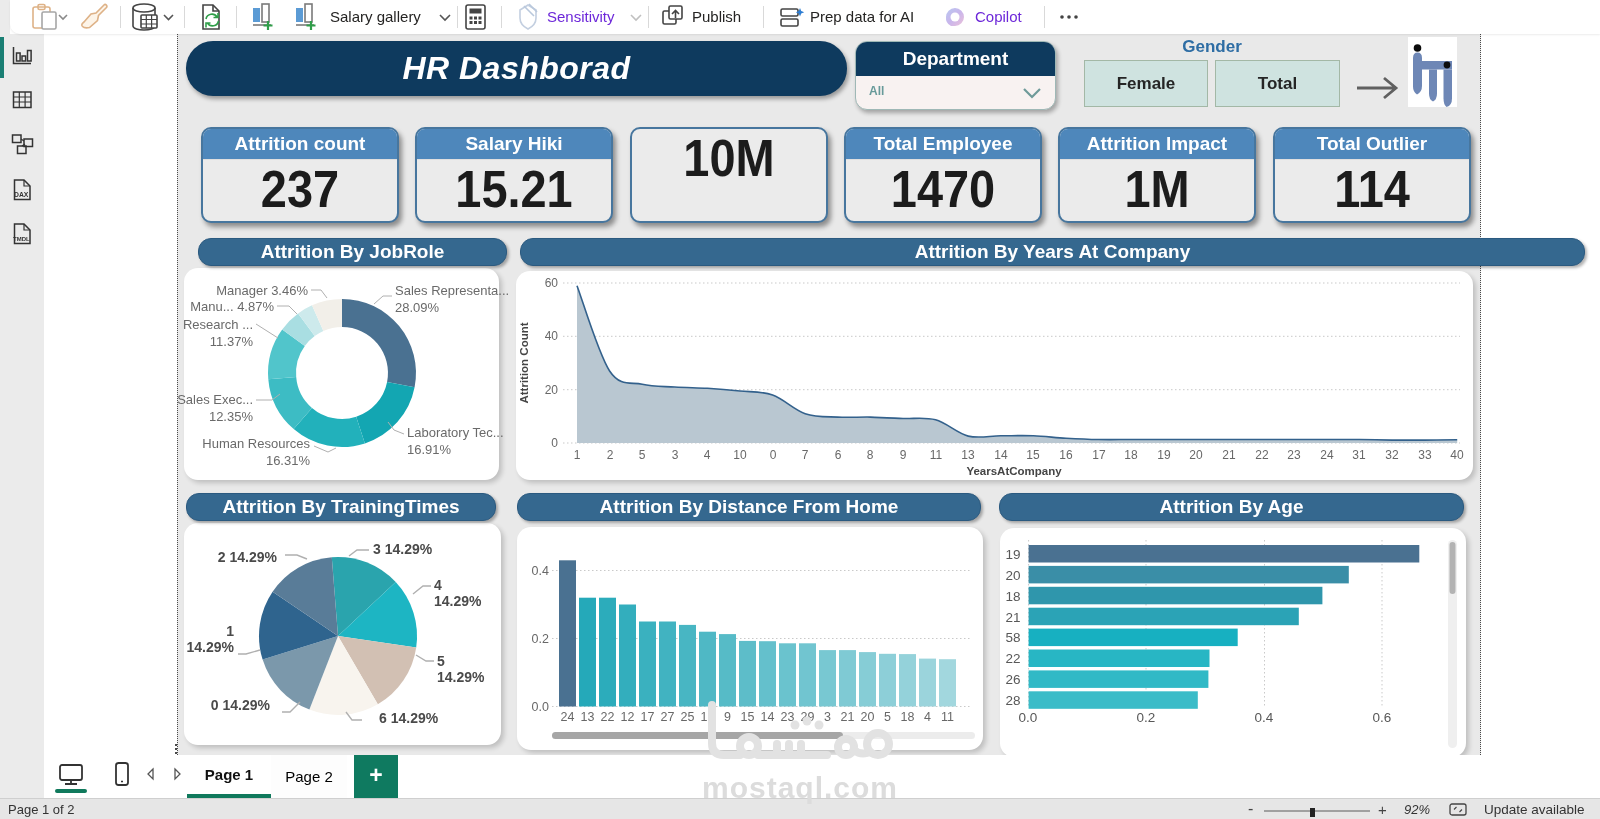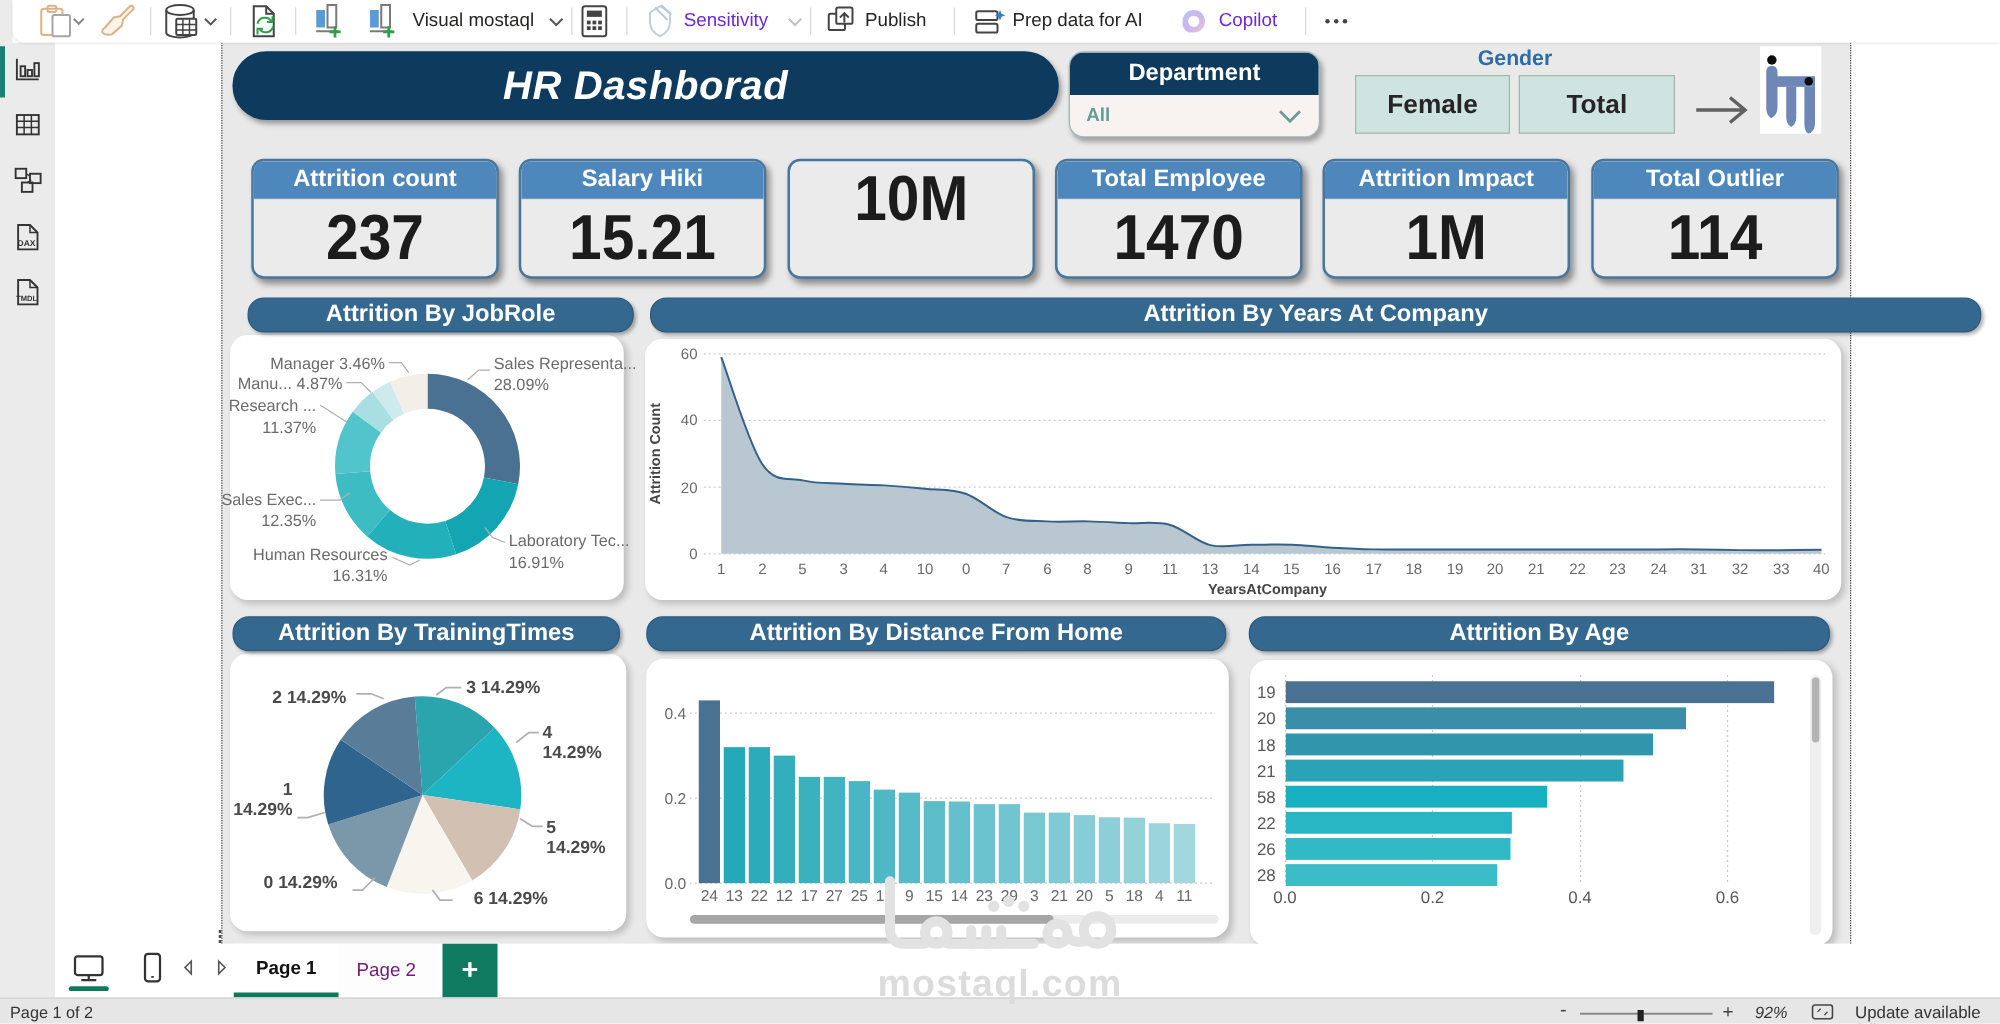--- a/index.html
+++ b/index.html
@@ -19,24 +19,24 @@
 #leftwhite { left:44px; top:34px; width:1556px; height:721px; background:#fff; }
 #page { left:177px; top:34px; width:1304px; height:721px; background:#e9e9e9;
   border-left:1px dotted #4a4a4a; border-right:1px dotted #4a4a4a; }
 
 #banner { left:186px; top:41px; width:661px; height:55px; background:#0e3a5e; border-radius:27px; box-shadow:2px 3px 4px rgba(0,0,0,0.35); }
 #banner span { display:block; text-align:center; line-height:55px; color:#fff; font-size:32px; font-weight:bold; font-style:italic; letter-spacing:0.5px; }
 
 #slicer { left:855px; top:41px; width:201px; height:69px; background:#f8f2f1; border-radius:12px; border:1px solid #9fb8b6; box-shadow:2px 3px 4px rgba(0,0,0,0.3); overflow:hidden; }
 #slicer .hd { height:34px; background:#0e3a5e; color:#fff; text-align:center; font-size:19px; font-weight:bold; line-height:33px; }
 #slicer .bd { position:relative; height:35px; }
-#slicer .bd .all { position:absolute; left:13px; top:8px; color:#679a9a; font-size:15px; font-weight:bold; }
+#slicer .bd .all { position:absolute; left:13px; top:8px; color:#679a9a; font-size:12px; font-weight:bold; }
 
 #gender-label { left:1150px; top:37px; width:124px; text-align:center; color:#2e6da4; font-size:17px; font-weight:bold; }
-.gbtn { position:absolute; top:60px; height:47px; background:#cfe3e0; border:1px solid #a3b8a6; color:#252525; font-size:21px; font-weight:bold; text-align:center; line-height:45px; }
+.gbtn { position:absolute; top:60px; height:47px; background:#cfe3e0; border:1px solid #a3b8a6; color:#252525; font-size:17px; font-weight:bold; text-align:center; line-height:45px; }
 #female { left:1084px; width:124px; }
 #male { left:1215px; width:125px; }
 
 #logo { left:1408px; top:37px; width:49px; height:70px; background:#fff; }
 
 .kpi { position:absolute; top:127px; width:198px; height:96px; border:2px solid #47769e; border-radius:10px; background:#ebebeb; box-shadow:3px 4px 5px rgba(0,0,0,0.4); overflow:hidden; }
 .kpi .hd { height:31px; background:#4e87bb; color:#fff; font-size:19px; font-weight:bold; text-align:center; line-height:30px; border-bottom:1px solid #dfdfdf; }
 .kpi .val { height:63px; text-align:center; font-size:51px; font-weight:bold; color:#1c1c1c; line-height:60px; letter-spacing:0px; transform:scaleX(0.92); }
 
 .ctitle { position:absolute; height:28px; background:#35688f; border:1px solid #2b5a80; border-radius:13px; color:#fff; font-size:19px; font-weight:bold; text-align:center; line-height:26px; box-shadow:2px 2px 3px rgba(0,0,0,0.3); }
@@ -131,21 +131,21 @@
   <circle cx="955" cy="17" r="4.5" fill="#fff"></circle>
  </g>
 
  <g fill="#444" stroke="none">
   <circle cx="1062" cy="17" r="1.8"></circle>
           <circle cx="1069" cy="17" r="1.8"></circle>
           <circle cx="1076" cy="17" r="1.8"></circle>
  </g>
 </g>
 </svg>
-<span class="tbtxt" style="left:330px;">Visual mostaql</span>
+<span class="tbtxt" style="left:330px;">Salary gallery</span>
 <span class="tbtxt tbgray" style="left:547px;">Sensitivity</span>
 <span class="tbtxt" style="left:692px;">Publish</span>
 <span class="tbtxt" style="left:810px;">Prep data for AI</span>
 <span class="tbtxt tbgray" style="left:975px;">Copilot</span>
 <div class="tdiv" style="left:120px"></div>
     <div class="tdiv" style="left:184px"></div>
 <div class="tdiv" style="left:236px"></div>
     <div class="tdiv" style="left:457px"></div>
 <div class="tdiv" style="left:501px"></div>
     <div class="tdiv" style="left:648px"></div>
@@ -434,21 +434,21 @@
   <rect x="6" y="4" width="22" height="15" rx="2"></rect>
   <path d="M17 19 v4 M11 23 h12"></path>
   <rect x="62" y="2" width="12" height="22" rx="2.5"></rect>
   <path d="M67 20.5 h2" stroke-width="1.4"></path>
  </g>
  <rect x="1" y="28" width="32" height="4" rx="2" fill="#10795c"></rect>
  <path d="M99 8 l-5 5 5 5 z" fill="none" stroke="#555" stroke-width="1.3"></path>
  <path d="M121 8 l5 5 -5 5 z" fill="none" stroke="#555" stroke-width="1.3"></path>
 </svg>
 <div class="tab" style="left:143px;width:84px;background:#fff;font-weight:bold;color:#111;line-height:40px;border-bottom:4px solid #10795c;">Page 1</div>
-<div class="tab" style="left:227px;width:76px;background:#fdfdfd;color:#701a75;line-height:43px;">Page 2</div>
+<div class="tab" style="left:227px;width:76px;background:#fdfdfd;color:#000000;line-height:43px;">Page 2</div>
 <div class="tab" style="left:310px;width:44px;background:#0f7a60;color:#fff;font-size:23px;font-weight:bold;line-height:41px;">+</div>
 <div class="abs" style="left:131px;top:-11px;height:12px;width:2px;background:repeating-linear-gradient(to bottom,#4a4a4a 0 2px,transparent 2px 4px);"></div>
 </div>
 <div class="abs" id="statusbar">
 <span class="abs" style="left:8px;top:3px;">Page 1 of 2</span>
 <span class="abs" style="left:1248px;top:1px;font-size:16px;color:#444;">-</span>
 <svg class="abs" style="left:1262px;top:9px" width="110" height="14" viewBox="0 0 110 14">
  <line x1="2" y1="3" x2="108" y2="3" stroke="#888" stroke-width="1.5"></line>
  <rect x="48" y="-2" width="5" height="11" fill="#222"></rect>
 </svg>

